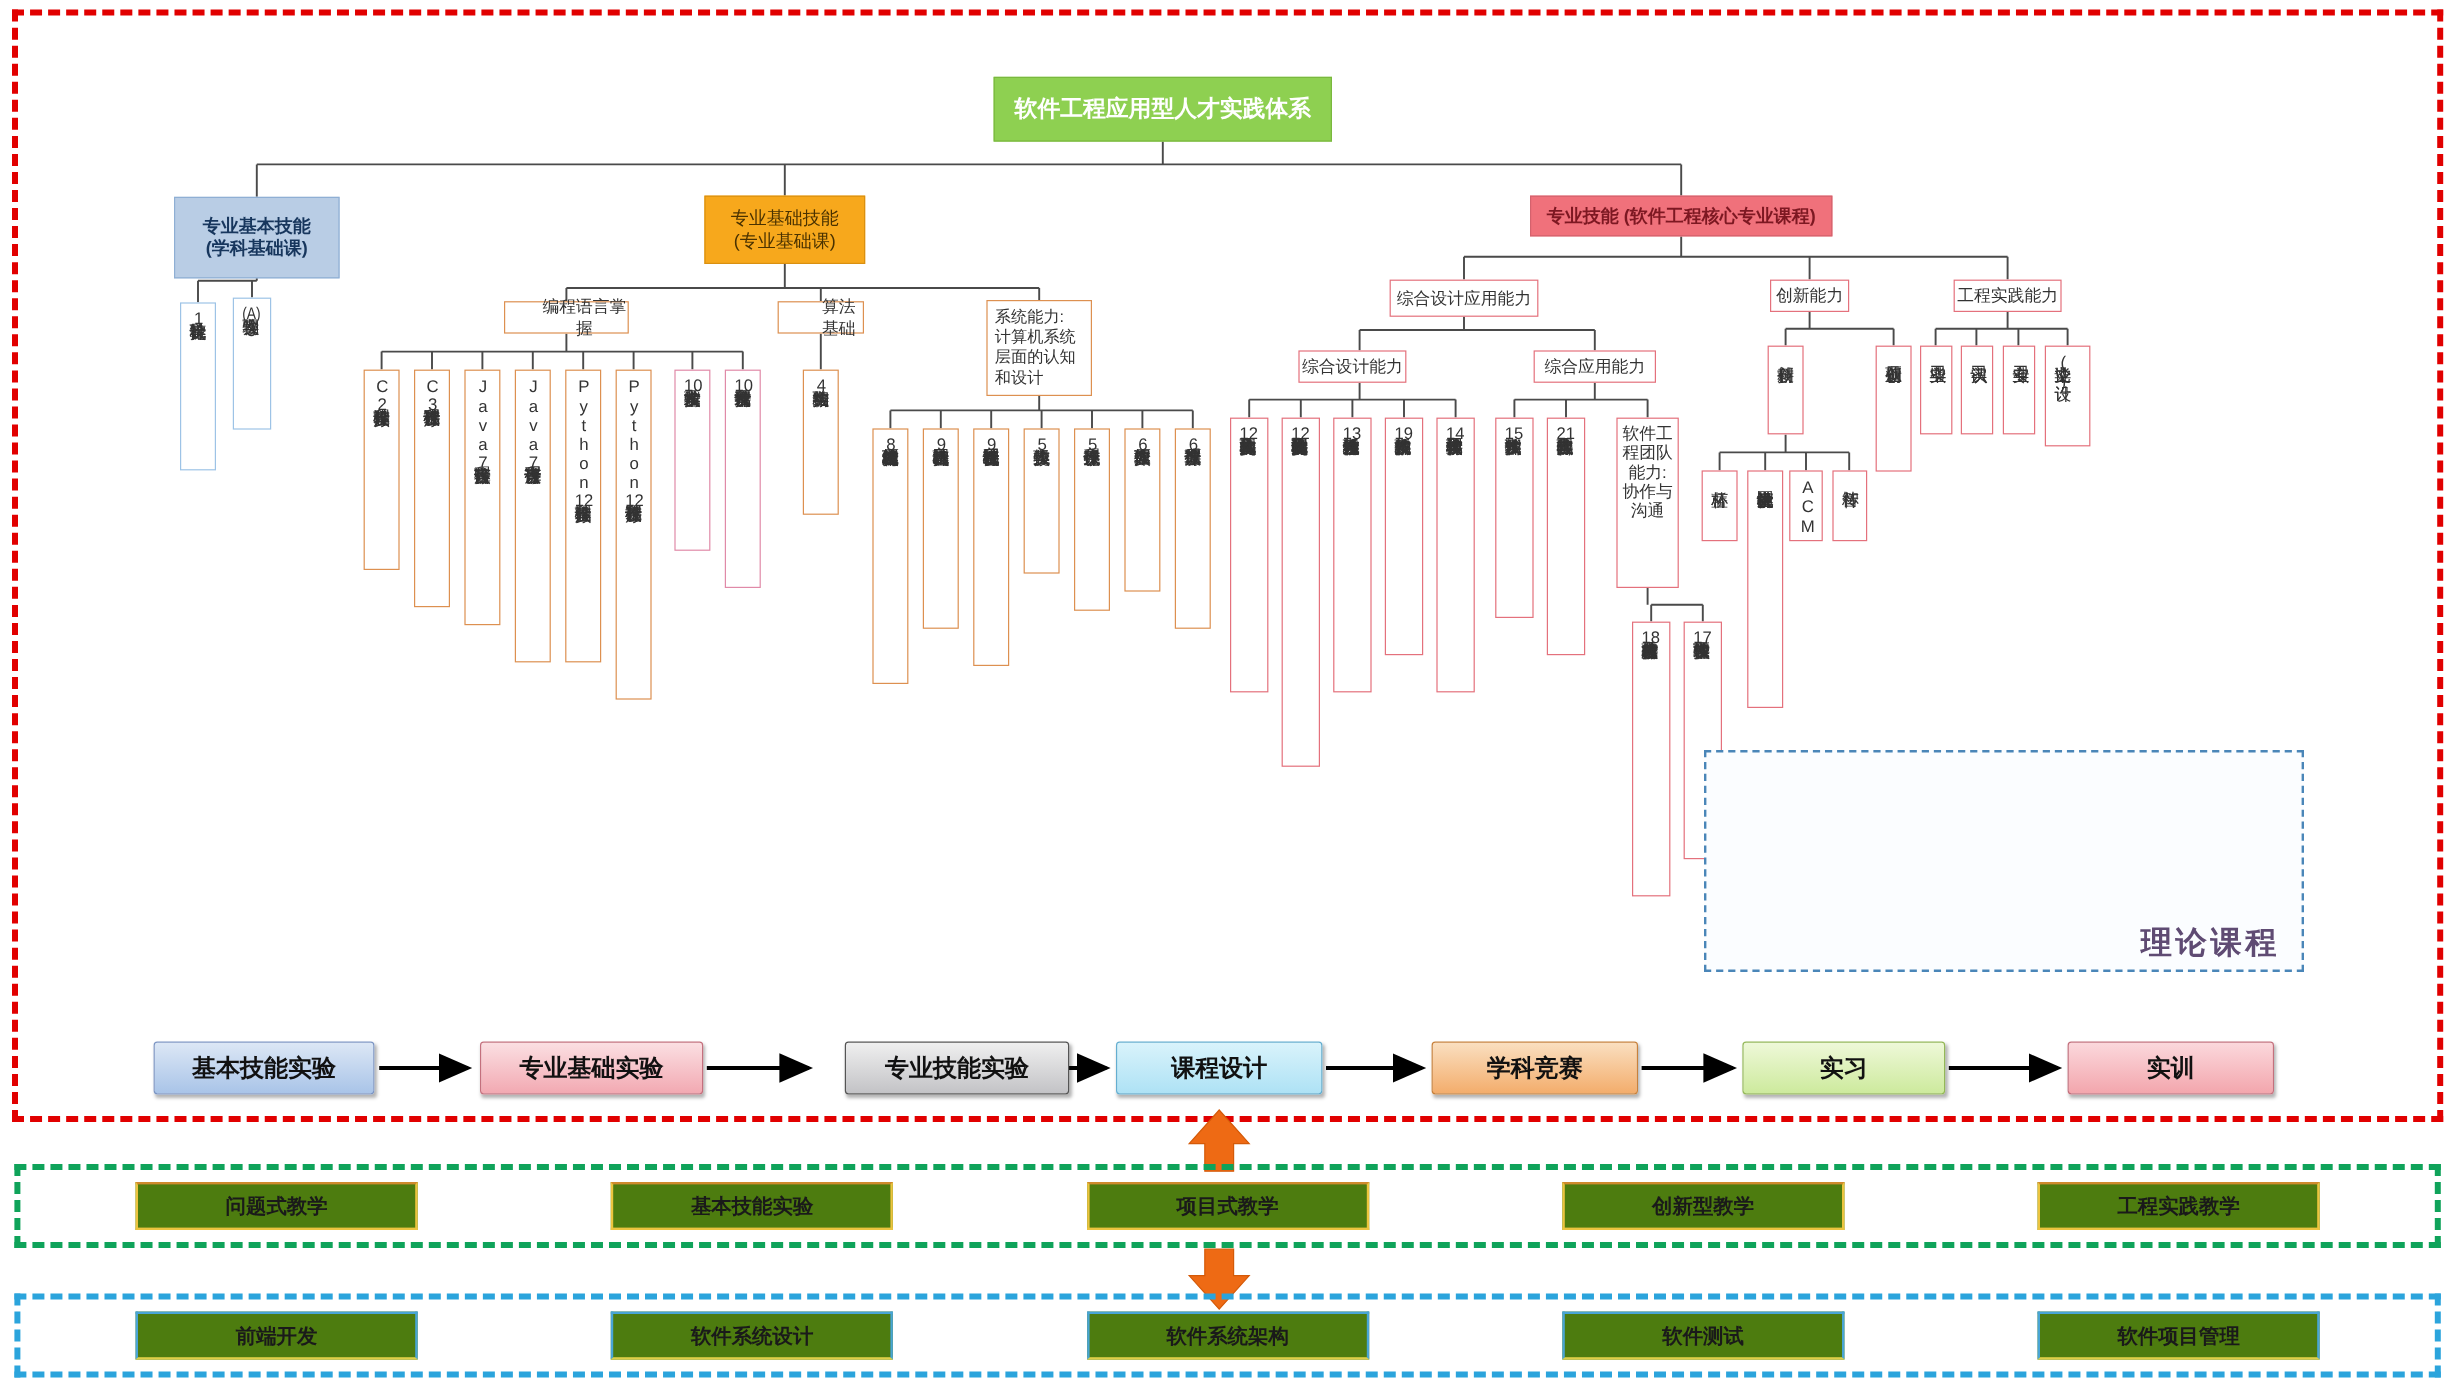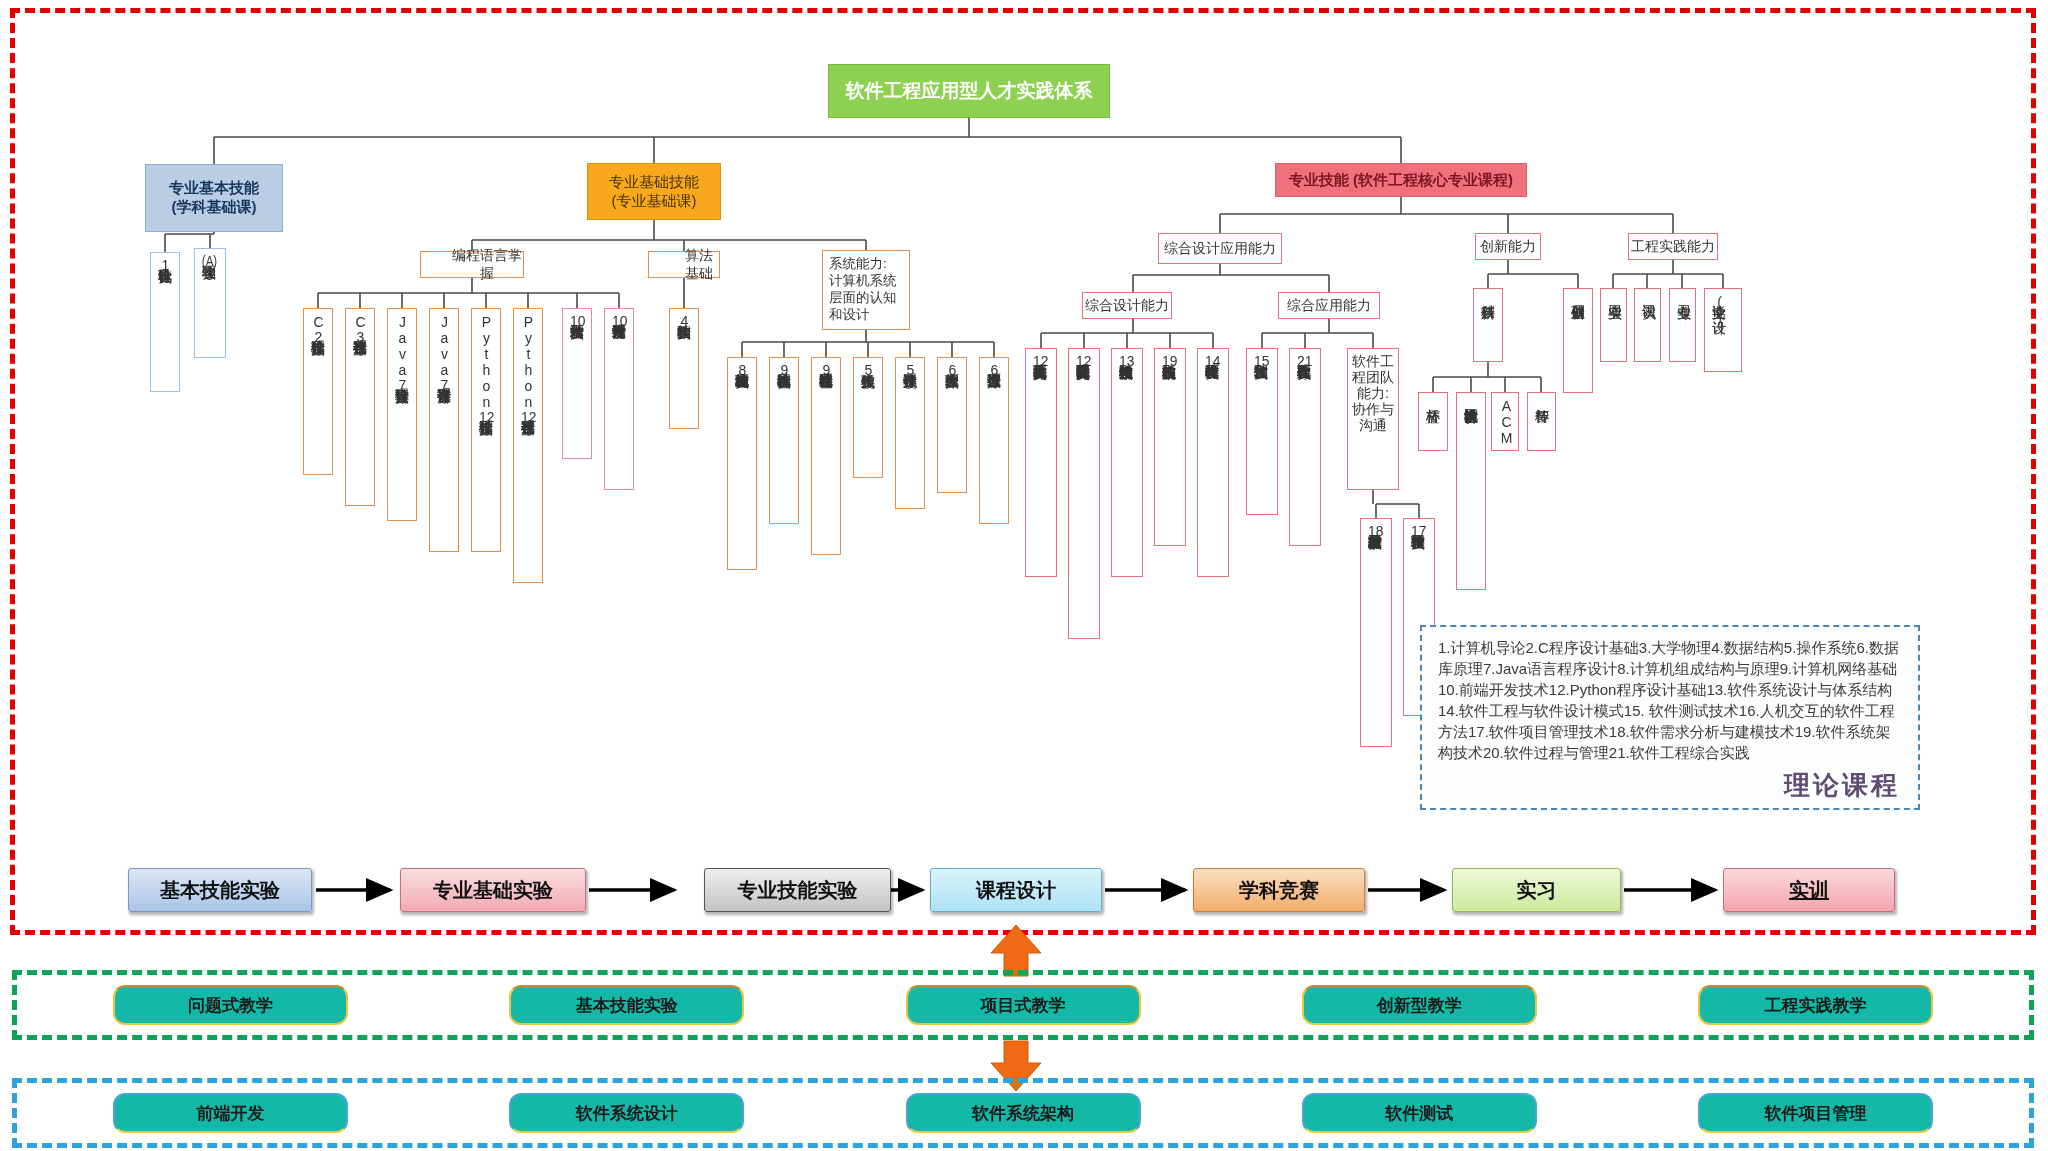--- a/index.html
+++ b/index.html
@@ -40,25 +40,25 @@
 
   
   .fbox{position:absolute;top:868px;height:44px;border-radius:3px;display:flex;align-items:center;justify-content:center;
         font-weight:bold;font-size:20px;color:#111;box-shadow:1.5px 2.5px 3px rgba(0,0,0,.3);box-sizing:border-box;}
   .fs0{left:128px;width:184px;background:linear-gradient(#dce7f5,#a9c4e8);border:1px solid #7d96c4;}
   .fs1{left:400px;width:186px;background:linear-gradient(#fbdfe2,#f2a9b2);border:1px solid #c4707d;}
   .fs2{left:704px;width:187px;background:linear-gradient(#efefef,#c3c3c6);border:1px solid #555;}
   .fs3{left:930px;width:172px;background:linear-gradient(#d9f3fb,#aee2f5);border:1px solid #64aed0;}
   .fs4{left:1193px;width:172px;background:linear-gradient(#fadfc0,#f3ad6c);border:1px solid #c8813b;}
   .fs5{left:1452px;width:169px;background:linear-gradient(#eef8d8,#cdea9d);border:1px solid #93b857;}
-  .fs6{left:1723px;width:172px;background:linear-gradient(#fbd8dc,#f3a6ad);border:1px solid #c4707d;text-decoration:underline;}
+  .fs6{left:1723px;width:172px;background:linear-gradient(#fbd8dc,#f3a6ad);border:1px solid #c4707d;}
 
   
-  .tbox,.cbox{width:235px;height:40px;background:#14b8a6;display:flex;align-items:center;justify-content:center;
-        font-weight:bold;font-size:17px;color:#1a1a1a;box-sizing:border-box;border-radius:12px;}
+  .tbox,.cbox{width:235px;height:40px;background:#4d7c0f;display:flex;align-items:center;justify-content:center;
+        font-weight:bold;font-size:17px;color:#1a1a1a;box-sizing:border-box;}
   .tbox{border:2px solid #ecc43f;border-top-color:#cf8a2d;}
   .cbox{border:2px solid #49a5d5;border-bottom-color:#decf48;}
 
   
   .theory{position:absolute;left:1420px;top:625px;width:500px;height:185px;box-sizing:border-box;
           border:2.5px dashed var(--theory-border-blue,#4a86b8);background:#fbfdff;padding:10px 16px 6px;}
   .theory-text{font-size:15px;line-height:1.4;color:#3a3a3a;}
   .theory-label{position:absolute;right:18px;bottom:5px;font-size:26px;font-weight:bold;
                 color:var(--theory-label-purple,#5f4b73);letter-spacing:3px;}
 </style>
@@ -148,21 +148,20 @@
       <div class="tnode vred" style="left: 1491px; top: 392px; width: 28px; height: 59px;">ACM</div>
       <div class="tnode vred" style="left: 1527px; top: 392px; width: 29px; height: 59px;">传智杯</div>
       <div class="tnode rlabel" style="left: 1628px; top: 233px; width: 90px; height: 27px;">工程实践能力</div>
       <div class="tnode vred" style="left: 1600px; top: 288px; width: 27px; height: 74px;">毕业实习</div>
       <div class="tnode vred" style="left: 1634px; top: 288px; width: 27px; height: 74px;">认识实习</div>
       <div class="tnode vred" style="left: 1669px; top: 288px; width: 27px; height: 74px;">专业实习</div>
       <div class="tnode vred" style="left: 1704px; top: 288px; width: 38px; height: 84px;">毕业论文(设计)</div>
     </div>
 
   <div class="theory">
-    <div class="theory-text">1.计算机导论2.C程序设计基础3.大学物理4.数据结构5.操作系统6.数据库原理7.Java语言程序设计8.计算机组成结构与原理9.计算机网络基础10.前端开发技术12.Python程序设计基础13.软件系统设计与体系结构14.软件工程与软件设计模式15. 软件测试技术16.人机交互的软件工程方法17.软件项目管理技术18.软件需求分析与建模技术19.软件系统架构技术20.软件过程与管理21.软件工程综合实践</div>
     <div class="theory-label">理论课程</div>
   </div>
 
   <div class="fbox fs0">基本技能实验</div>
   <div class="fbox fs1">专业基础实验</div>
   <div class="fbox fs2">专业技能实验</div>
   <div class="fbox fs3">课程设计</div>
   <div class="fbox fs4">学科竞赛</div>
   <div class="fbox fs5">实习</div>
   <div class="fbox fs6">实训</div>

